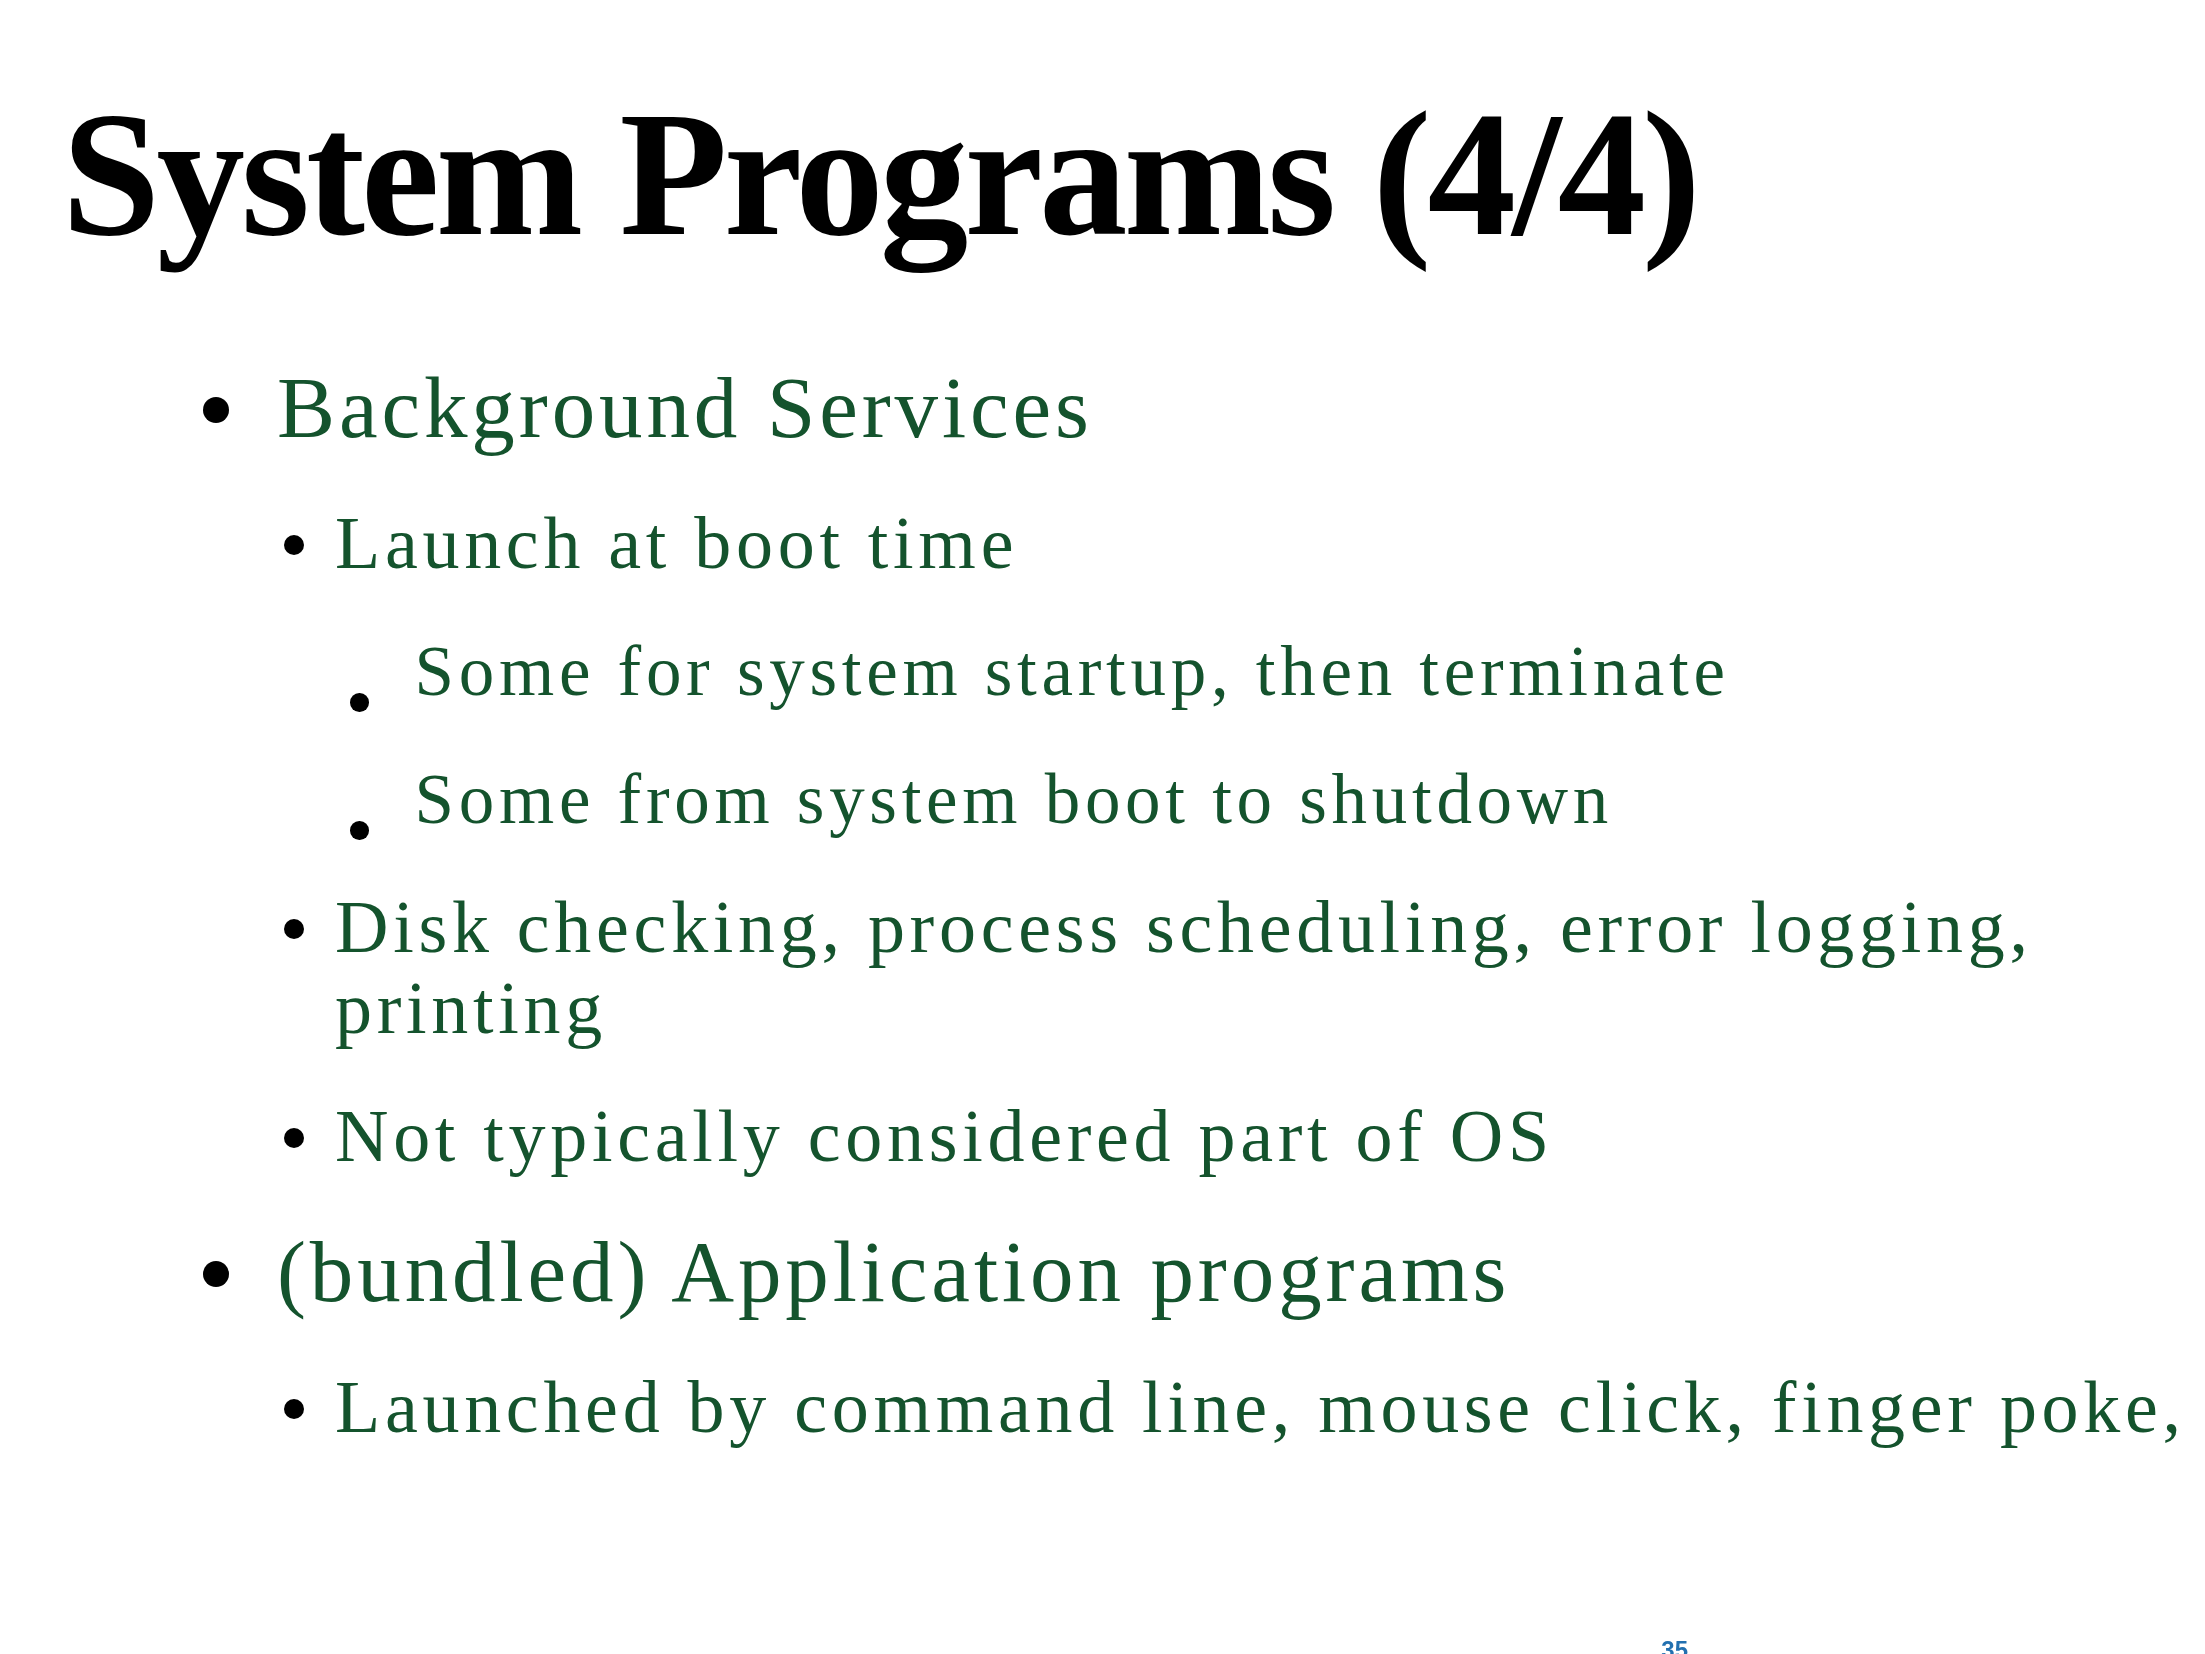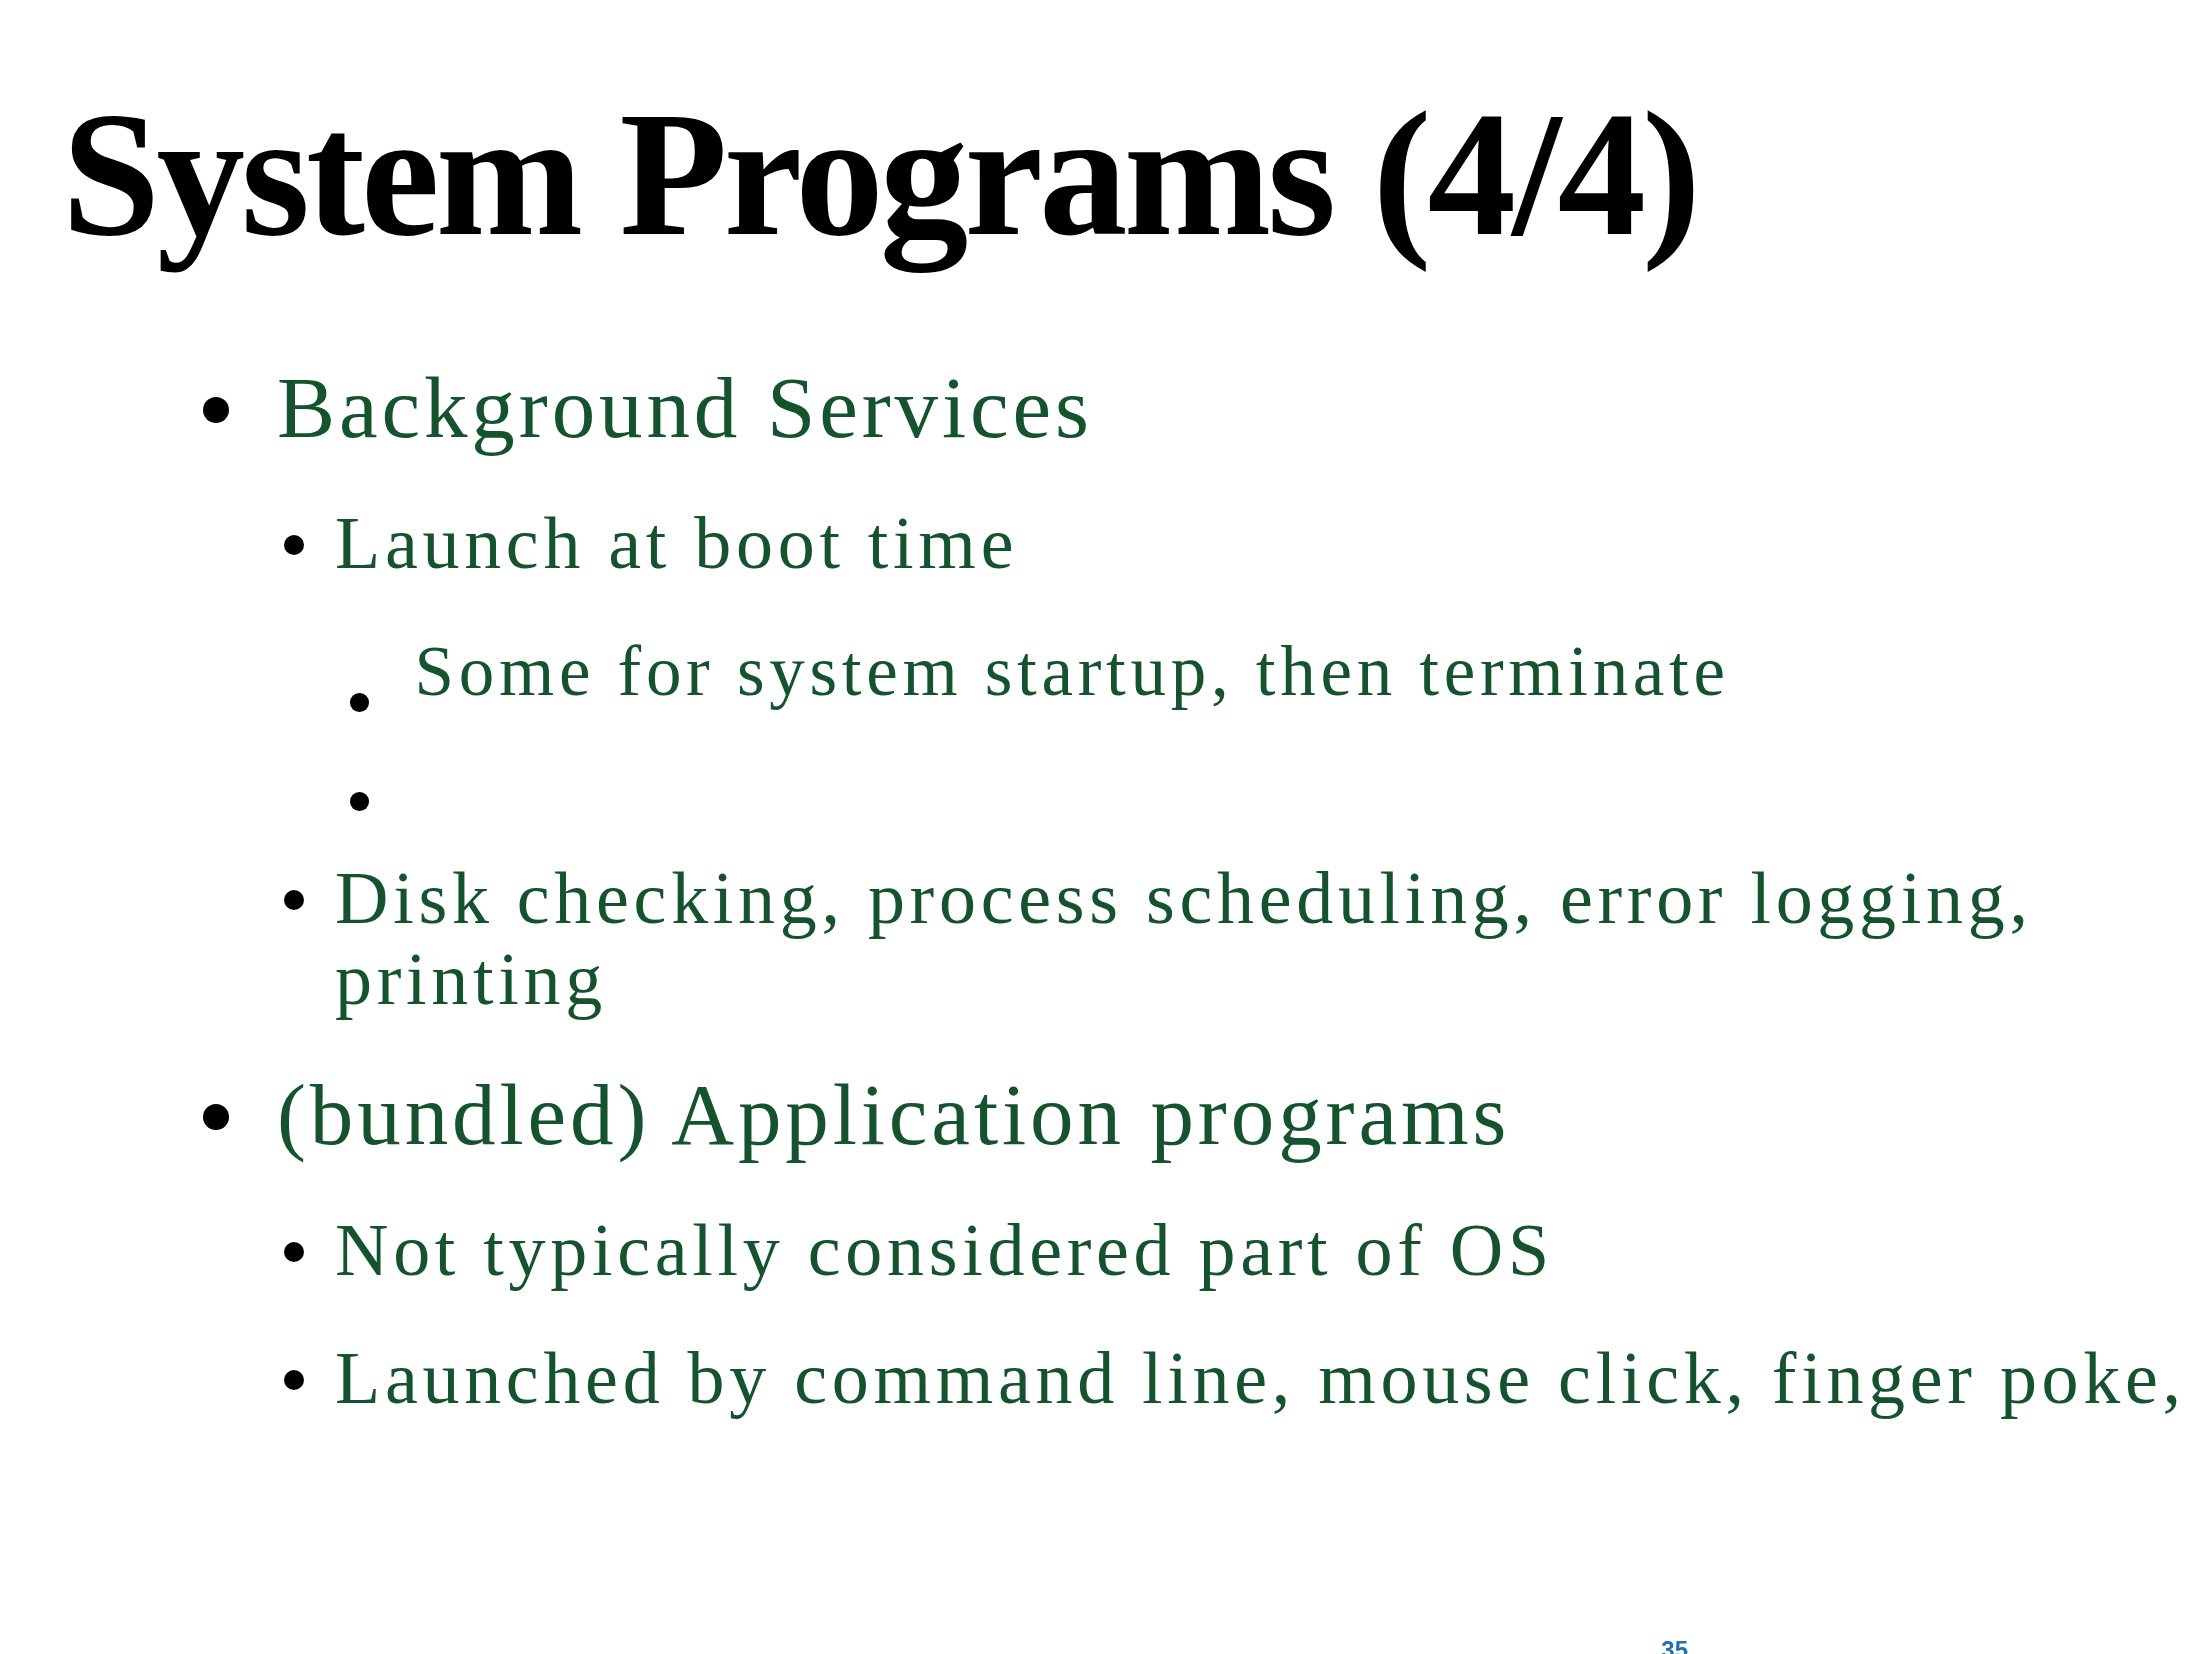--- a/index.html
+++ b/index.html
@@ -113,32 +113,33 @@
       <div class="bullet-row level-2">
         <span class="dot"></span>
         <span class="bullet-text">Launch at boot time</span>
       </div>
       <div class="bullet-row level-3">
         <span class="dot"></span>
         <span class="bullet-text">Some for system startup, then terminate</span>
       </div>
       <div class="bullet-row level-3">
         <span class="dot"></span>
+        <span class="bullet-text">Some from system boot to shutdown</span>
       </div>
       <div class="bullet-row level-2">
         <span class="dot"></span>
         <span class="bullet-text">Disk checking, process scheduling, error logging,<br>printing</span>
       </div>
+      <div class="bullet-row level-2">
+        <span class="dot"></span>
+        <span class="bullet-text">Not typically considered part of OS</span>
+      </div>
       <div class="bullet-row level-1">
         <span class="dot"></span>
         <span class="bullet-text">(bundled) Application programs</span>
-      </div>
-      <div class="bullet-row level-2">
-        <span class="dot"></span>
-        <span class="bullet-text">Not typically considered part of OS</span>
       </div>
       <div class="bullet-row level-2">
         <span class="dot"></span>
         <span class="bullet-text">Launched by command line, mouse click, finger poke,</span>
       </div>
     </div>
 
   <div class="page-number" style="color: rgb(34, 112, 176);">35</div>
 </div>
 

